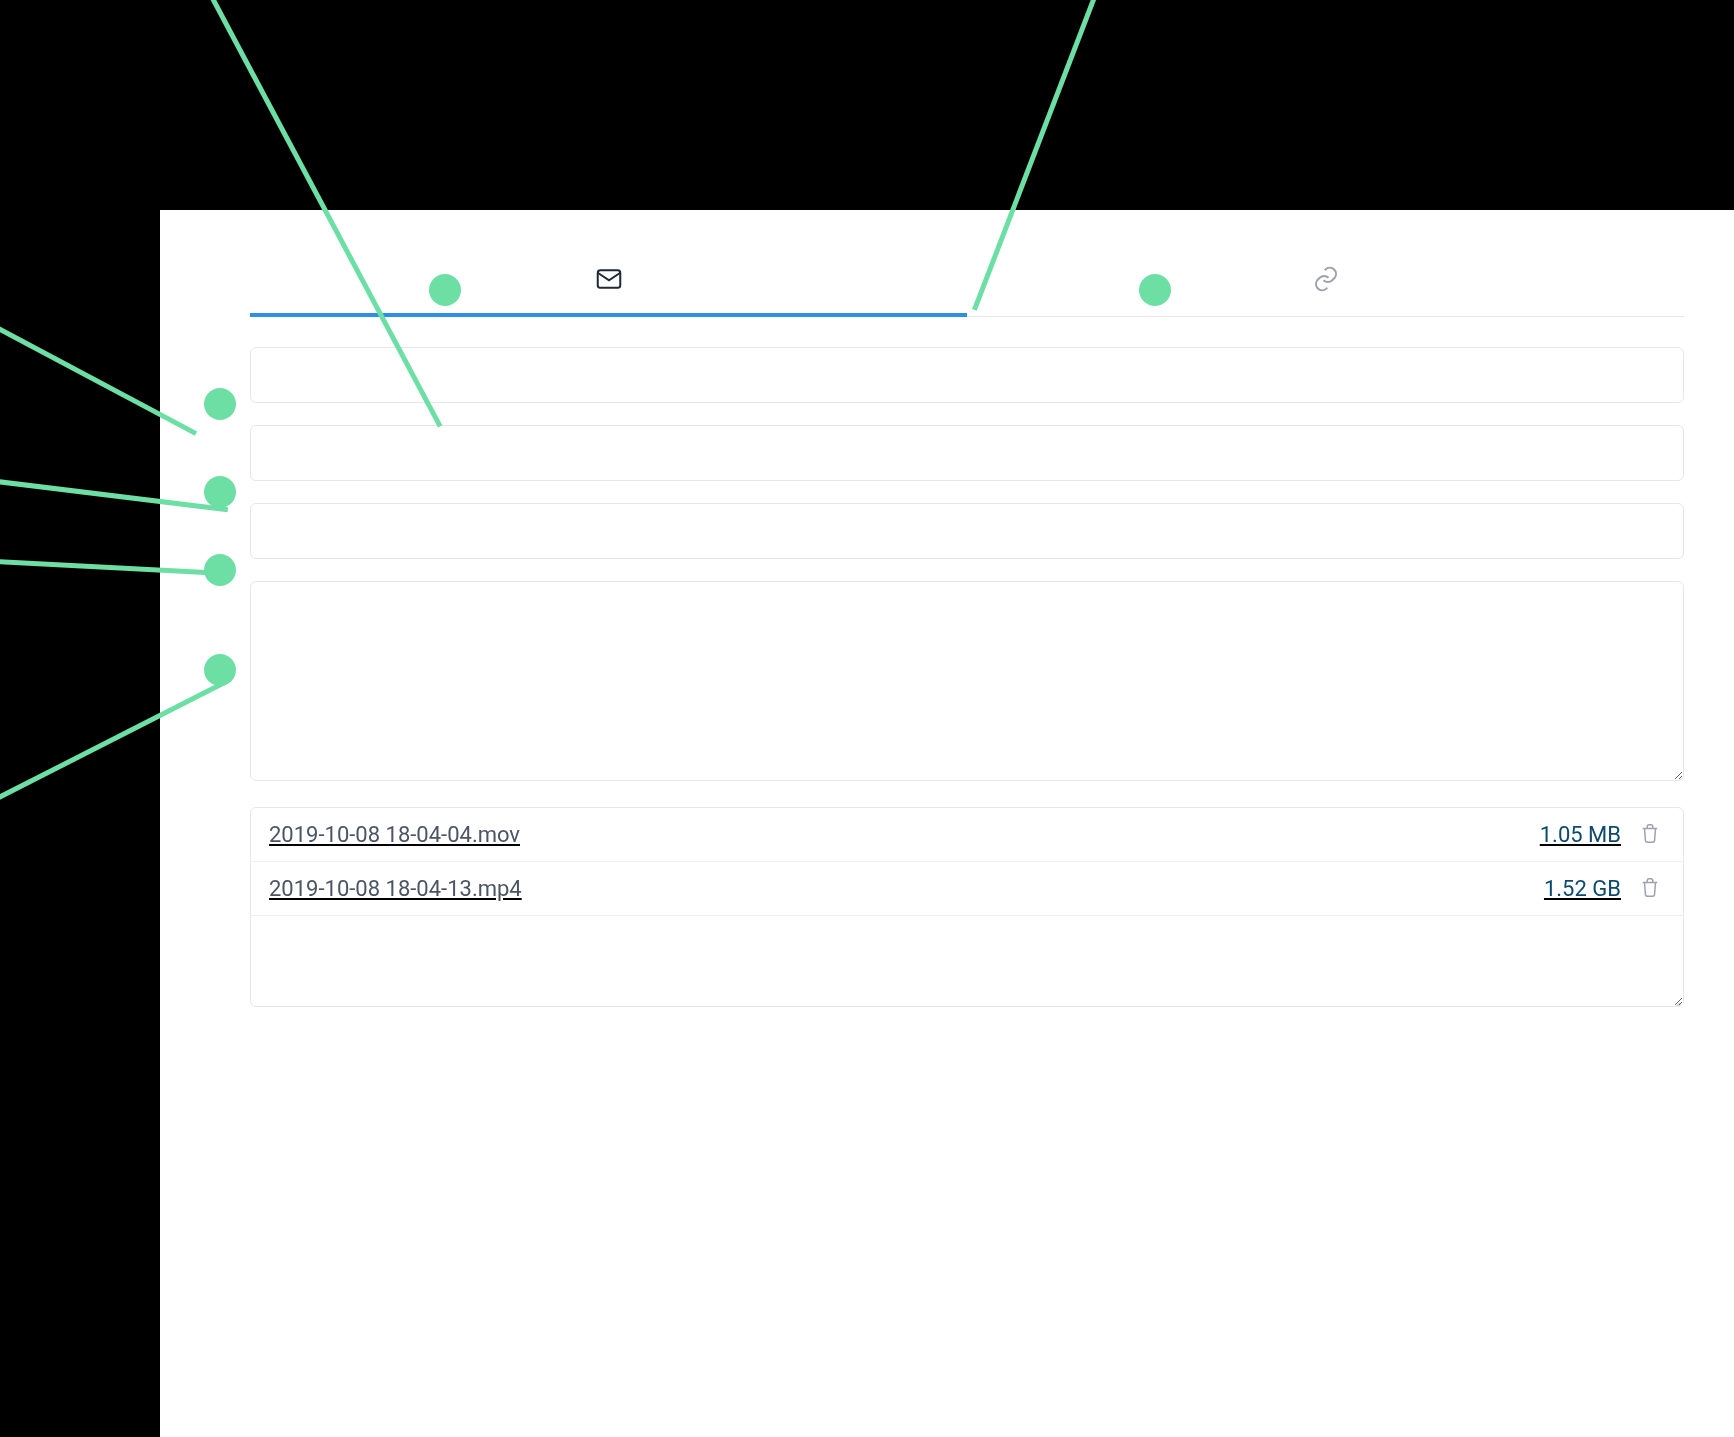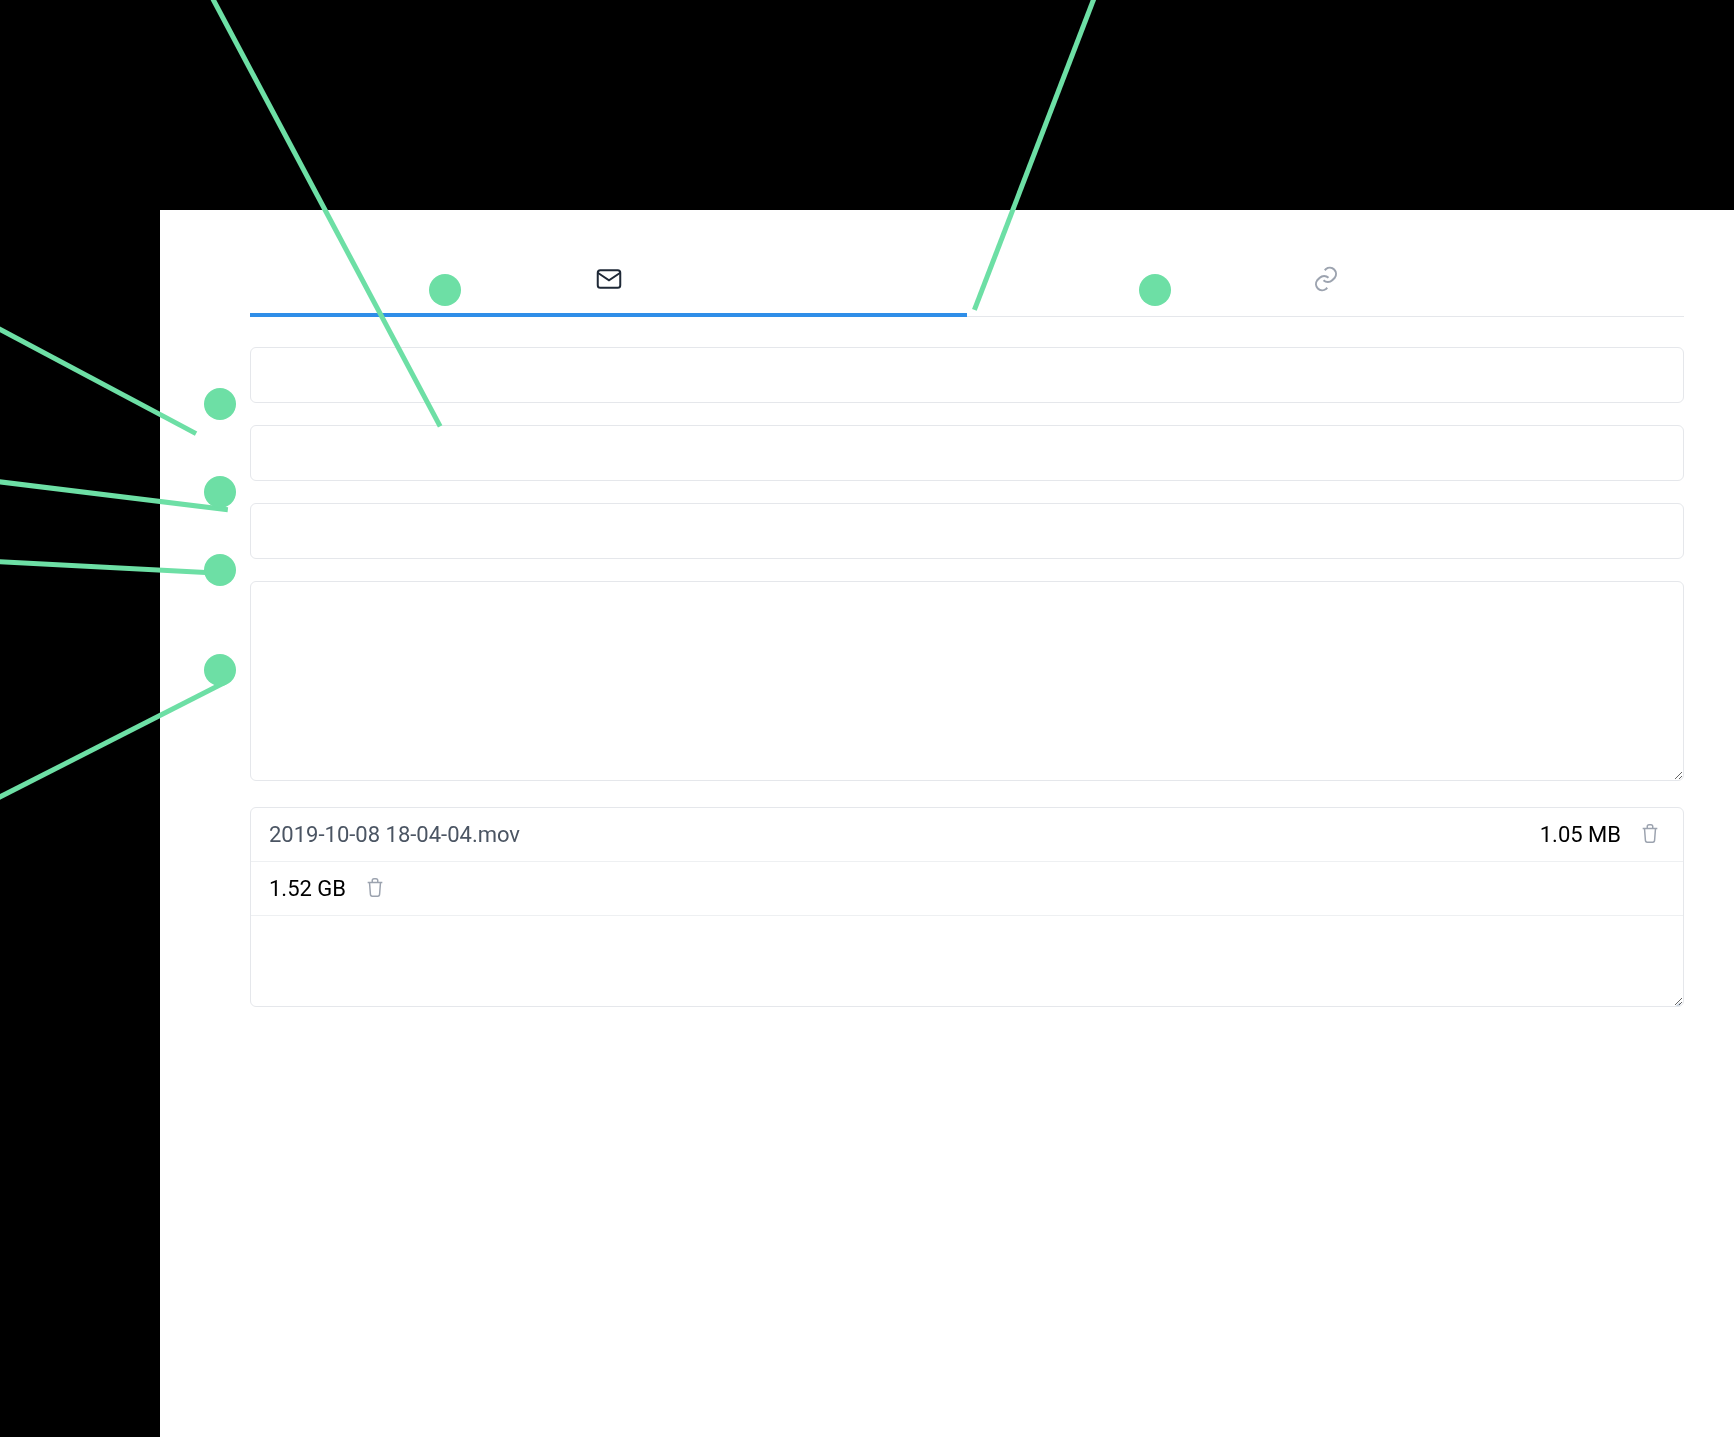--- a/index.html
+++ b/index.html
@@ -32,20 +32,21 @@
   
   .panel {
     position: absolute;
     left: 160px;
     top: 210px;
     right: 0;
     bottom: 0;
     background: #fff;
     padding: 40px 50px 0 90px;
     box-shadow: -20px 0 60px rgba(0,0,0,0.5);
+    text-decoration: underline;
   }
 
   
   .tabs {
     display: flex;
     border-bottom: 1px solid #e5e7eb;
     margin-bottom: 30px;
   }
   .tab {
     flex: 1;
@@ -105,21 +106,21 @@
   .file-row {
     display: flex;
     align-items: center;
     padding: 10px 18px;
     border-bottom: 1px solid #eef0f2;
     font-size: 22px;
     color: #4b5563;
   }
   .file-row:last-of-type { border-bottom: none; }
   .file-name { flex: 1; }
-  .file-size { color: #000000; margin-right: 14px; text-align: center; }
+  .file-size { color: #0c4a6e; margin-right: 14px; text-align: center; }
   .file-del {
     background: none;
     border: none;
     cursor: pointer;
     padding: 4px;
     display: flex;
     align-items: center;
   }
   .file-del svg { width: 22px; height: 22px; stroke: #9ca3af; }
   .resize-grip {
@@ -193,20 +194,21 @@
       <span class="file-size">1.05 MB</span>
       <button class="file-del">
         <span>
           <svg viewBox="0 0 24 24" fill="none" stroke-width="1.6">
             <path d="M4 7h16M9 7V5a2 2 0 0 1 2-2h2a2 2 0 0 1 2 2v2M6 7l1 13a2 2 0 0 0 2 2h6a2 2 0 0 0 2-2l1-13"></path>
           </svg>
         </span>
       </button>
     </div>
     <div class="file-row">
+      <span class="file-name">2019-10-08 18-04-13.mp4</span>
       <span class="file-size">1.52 GB</span>
       <button class="file-del">
         <span>
           <svg viewBox="0 0 24 24" fill="none" stroke-width="1.6">
             <path d="M4 7h16M9 7V5a2 2 0 0 1 2-2h2a2 2 0 0 1 2 2v2M6 7l1 13a2 2 0 0 0 2 2h6a2 2 0 0 0 2-2l1-13"></path>
           </svg>
         </span>
       </button>
     </div>
     <div class="resize-grip"></div>

